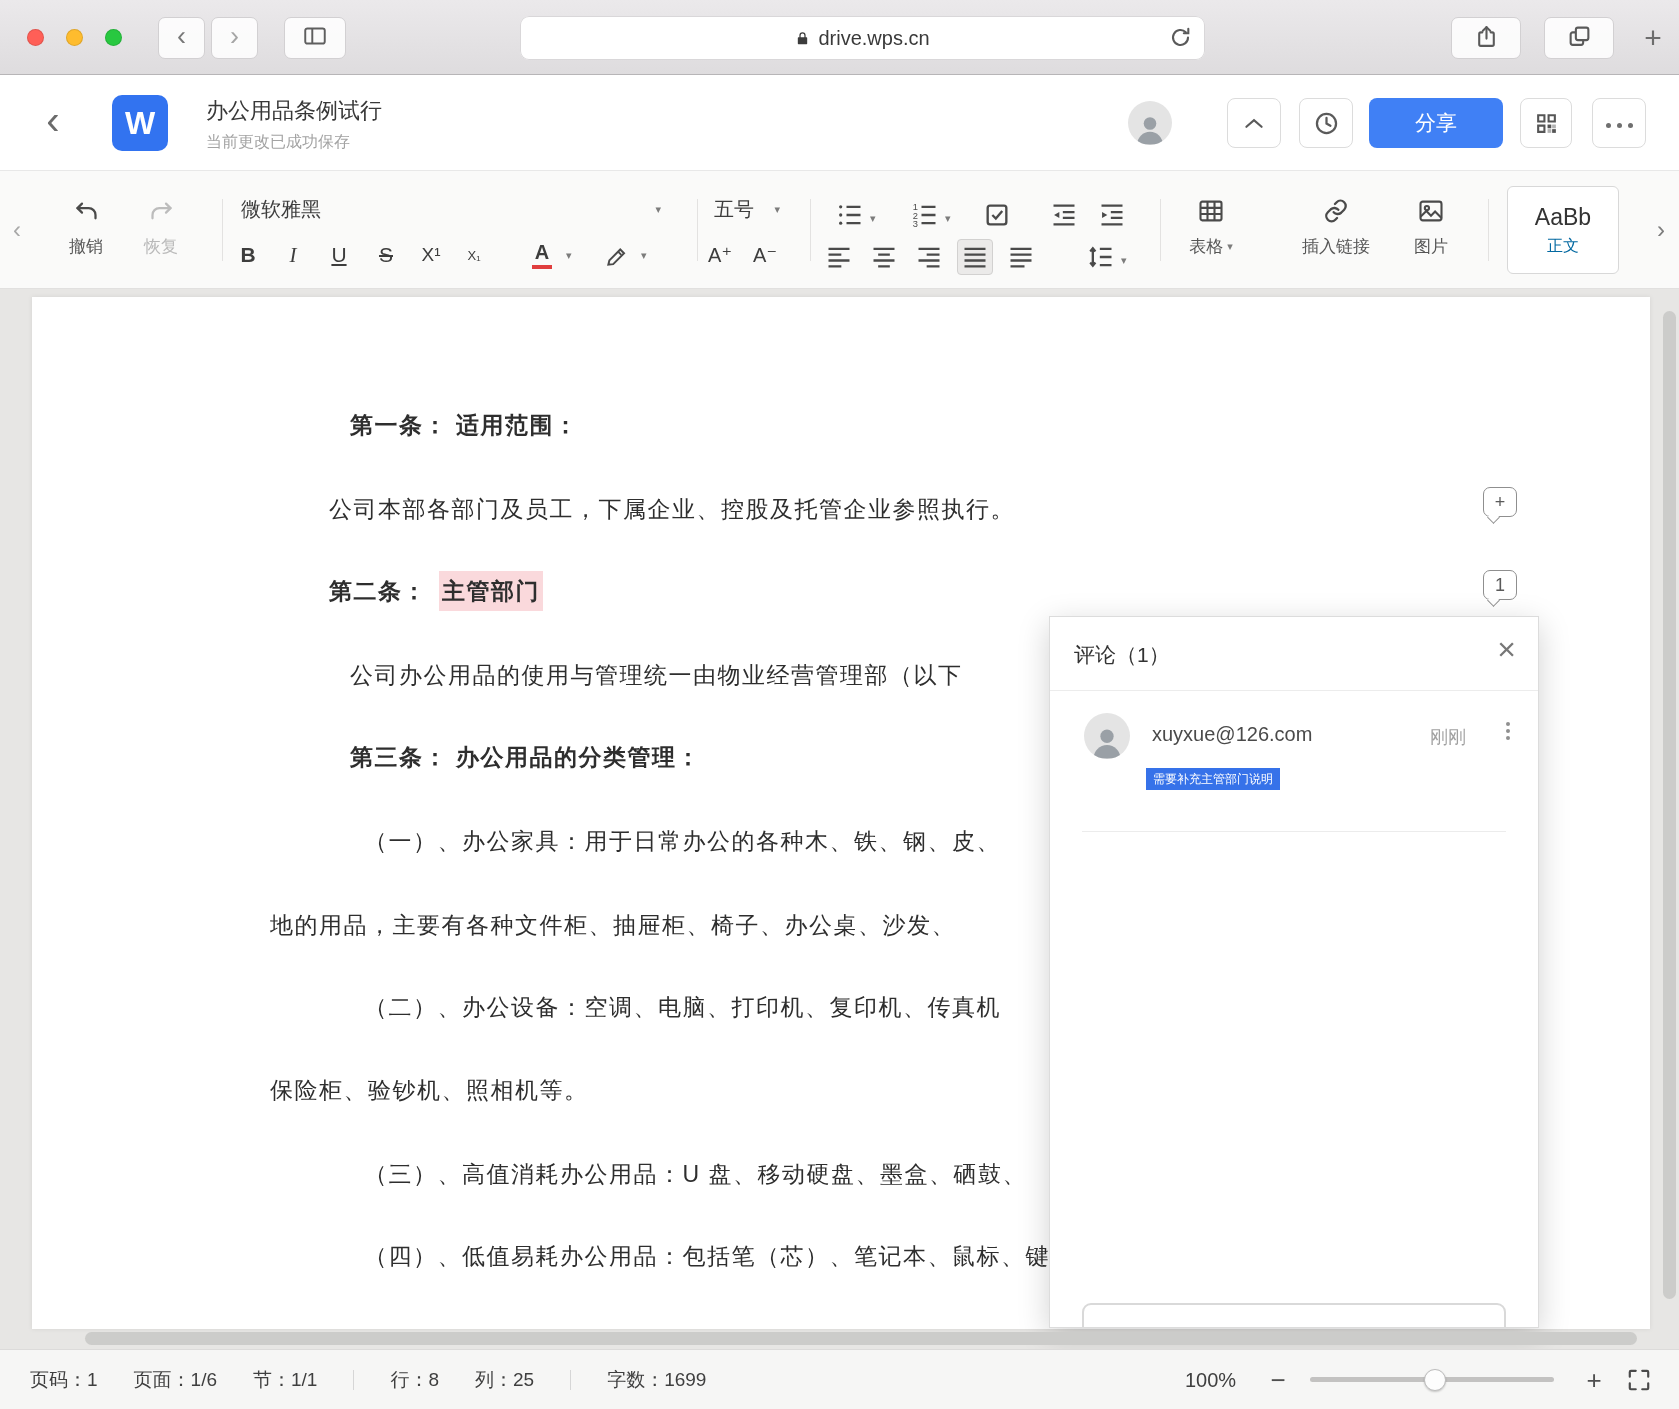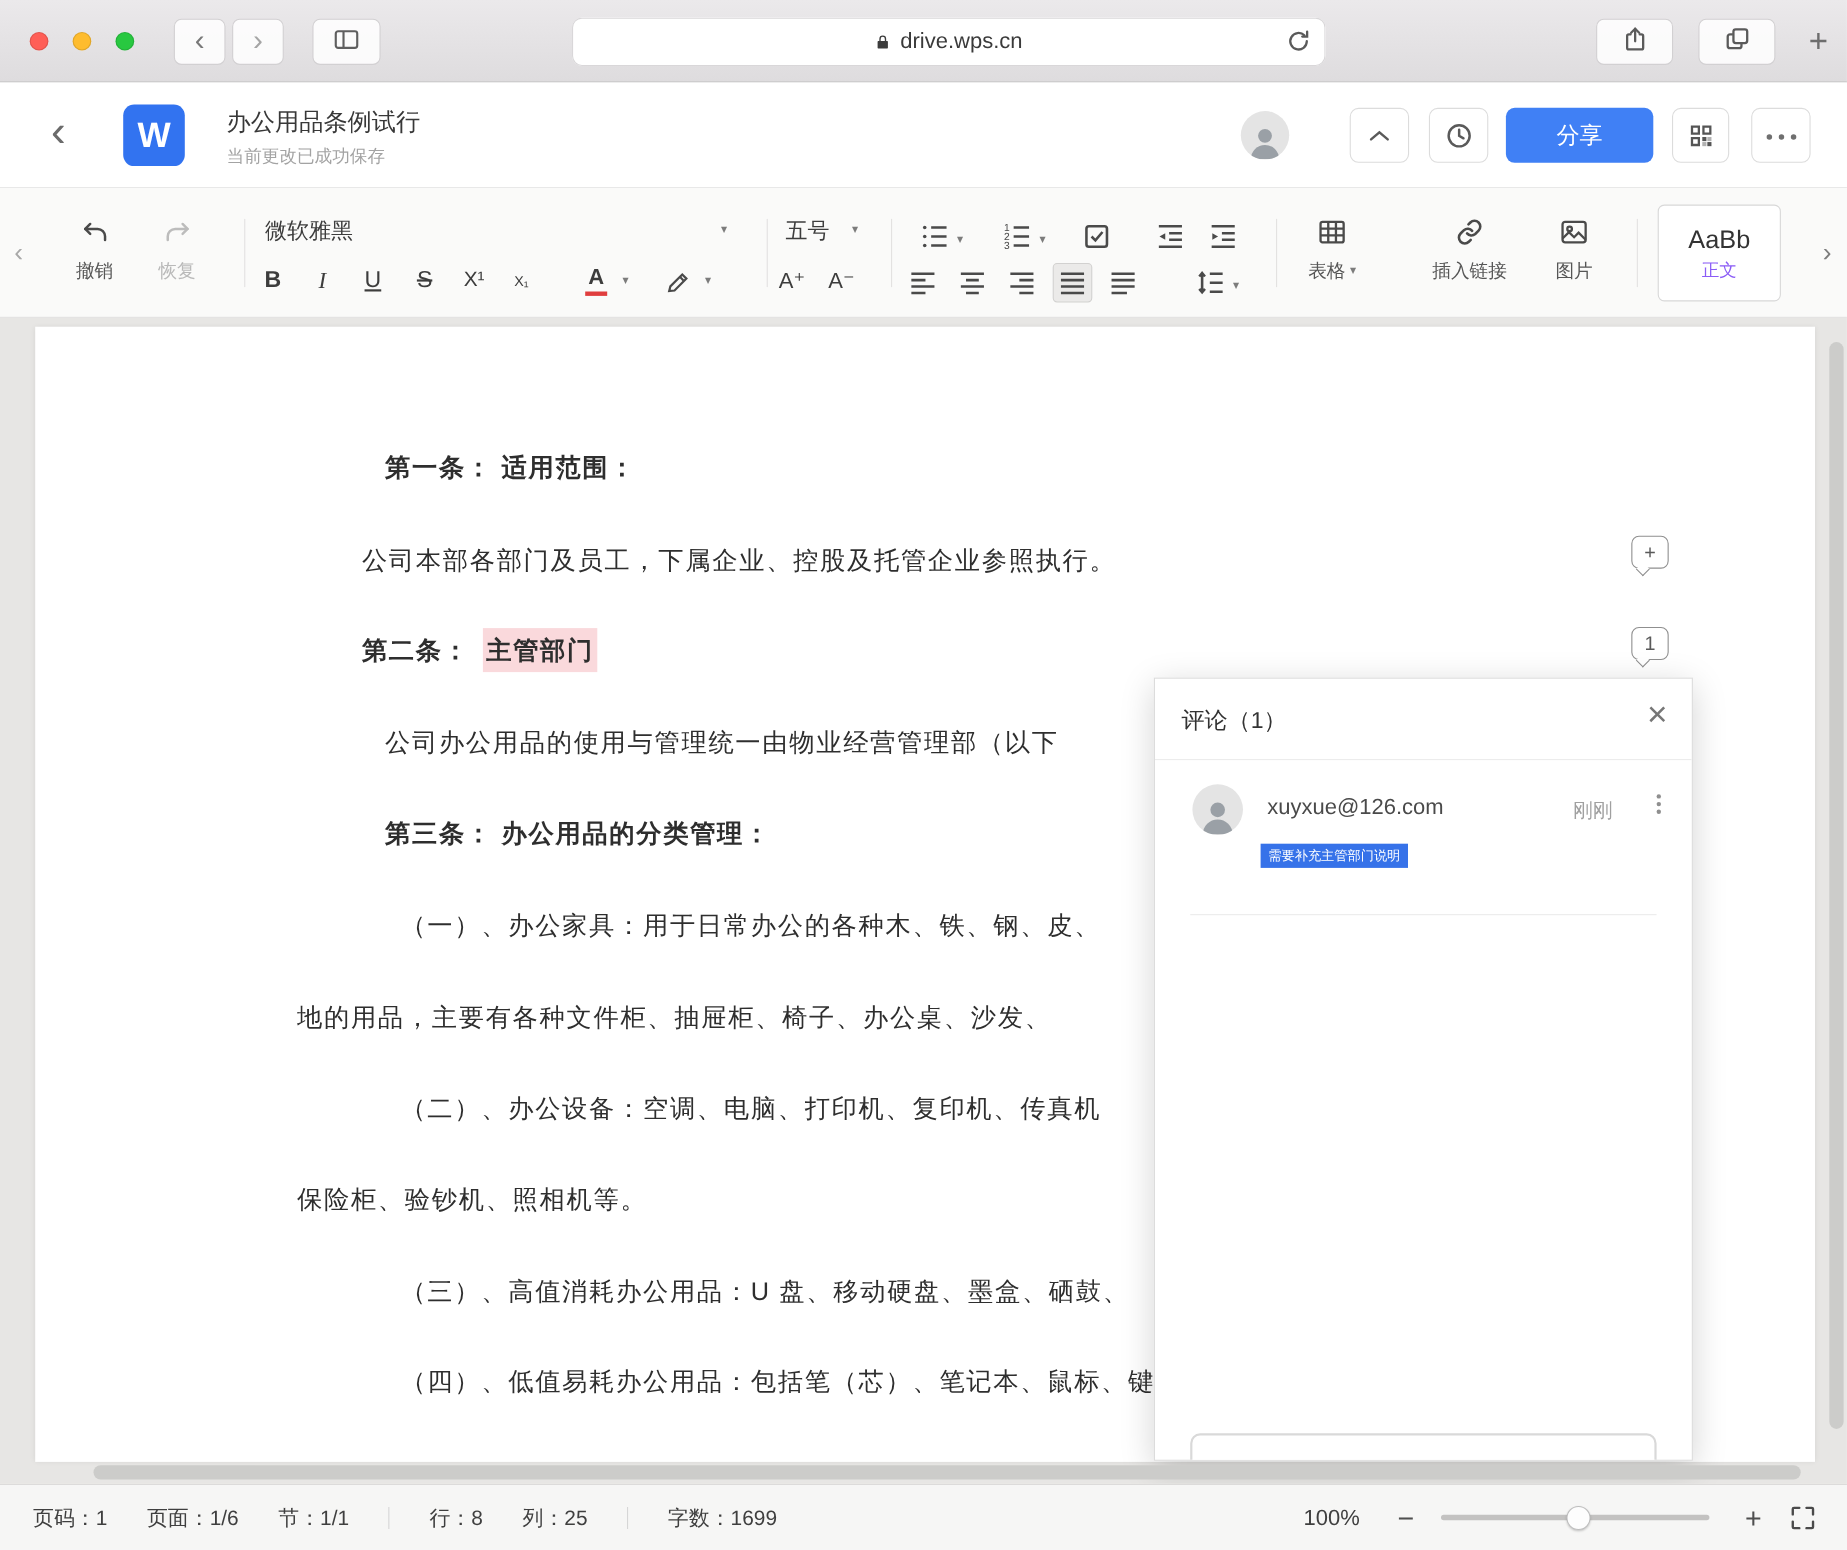--- a/index.html
+++ b/index.html
@@ -378,21 +378,21 @@
             <path d="M3 17l5-5 4 4 3.5-3.5L21 18"></path>
           </svg>
       </span>
       <span class="lbl">图片</span>
     </div>
 
     <div class="sep-v" style="left:1488px; top:28px; height:62px;"></div>
 
     <div class="style-box abs" style="left:1507px; top:15px; width:112px; height:88px;">
       <span style="font-size:23px; color:#333;">AaBb</span>
-      <span style="font-size:16px; color:#8b5cf6; margin-top:5px;">正文</span>
+      <span style="font-size:16px; color:#0369a1; margin-top:5px;">正文</span>
     </div>
 
     <div class="abs" style="left:1650px; top:42px; width:22px; height:34px; display:flex; align-items:center; justify-content:center;">
       <span style="font-size:24px; color:#7d7d7d;">›</span>
     </div>
   </div>
 
   <div class="doc-area">
     <div class="page">
       <div class="doc-line bold" style="left:318px; top:113px;">第一条： 适用范围：</div>

